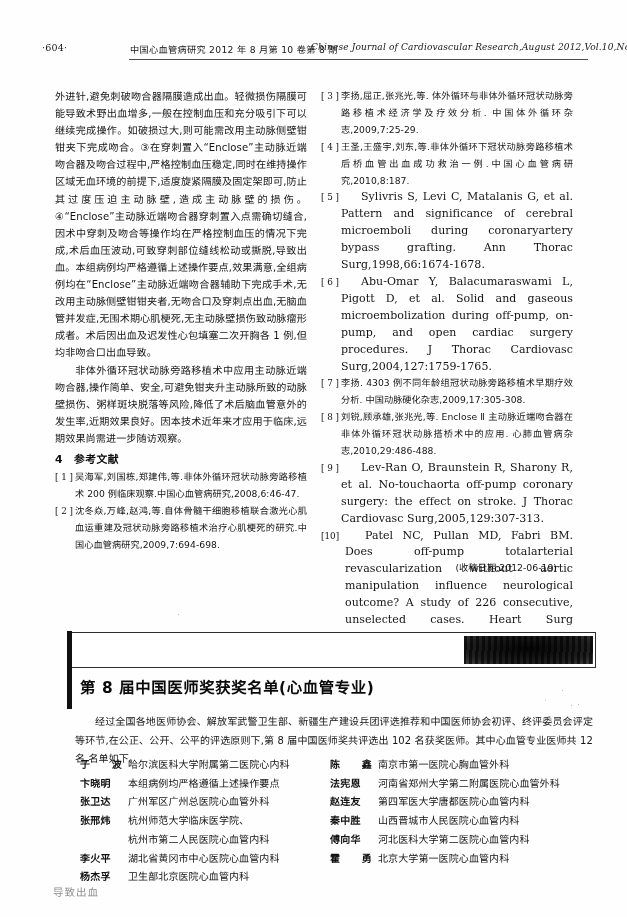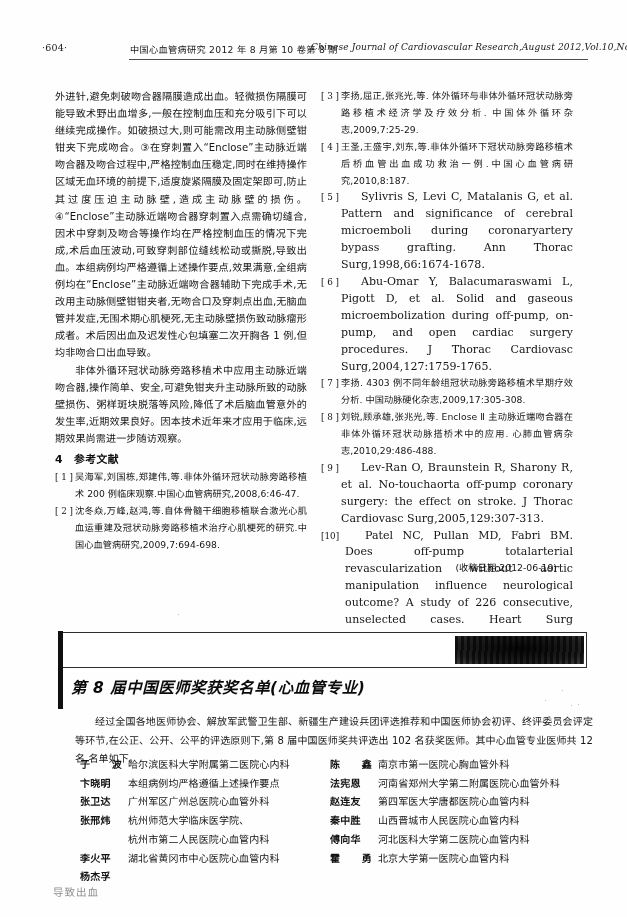--- a/index.html
+++ b/index.html
@@ -153,24 +153,23 @@
     width: 252px;
     text-align: right;
     font-family: "DejaVu Sans", sans-serif;
     font-size: 9.3px;
     color: #141414;
   }
 
   
   .notice {
     position: absolute;
-    left: 59px;
+    left: 68px;
     top: 632px;
     width: 528px;
-    font-style: italic;
   }
   .notice-bar {
     position: relative;
     height: 36px;
     border: 1px solid #2e2e2e;
     border-left: none;
     background: #ffffff;
     box-sizing: border-box;
   }
   .notice-tab {
@@ -376,20 +375,21 @@
       <div class="wrow cont">
         <span class="wname">　</span>
         <span class="waff">杭州市第二人民医院心血管内科</span>
       </div>
       <div class="wrow">
         <span class="wname">李火平</span>
         <span class="waff">湖北省黄冈市中心医院心血管内科</span>
       </div>
       <div class="wrow">
         <span class="wname">杨杰孚</span>
+        <span class="waff">卫生部北京医院心血管内科</span>
       </div>
     </div>
 
     <div class="wcol wcol-right">
       <div class="wrow">
         <span class="wname spaced">陈　鑫</span>
         <span class="waff">南京市第一医院心胸血管外科</span>
       </div>
       <div class="wrow">
         <span class="wname">法宪恩</span>

